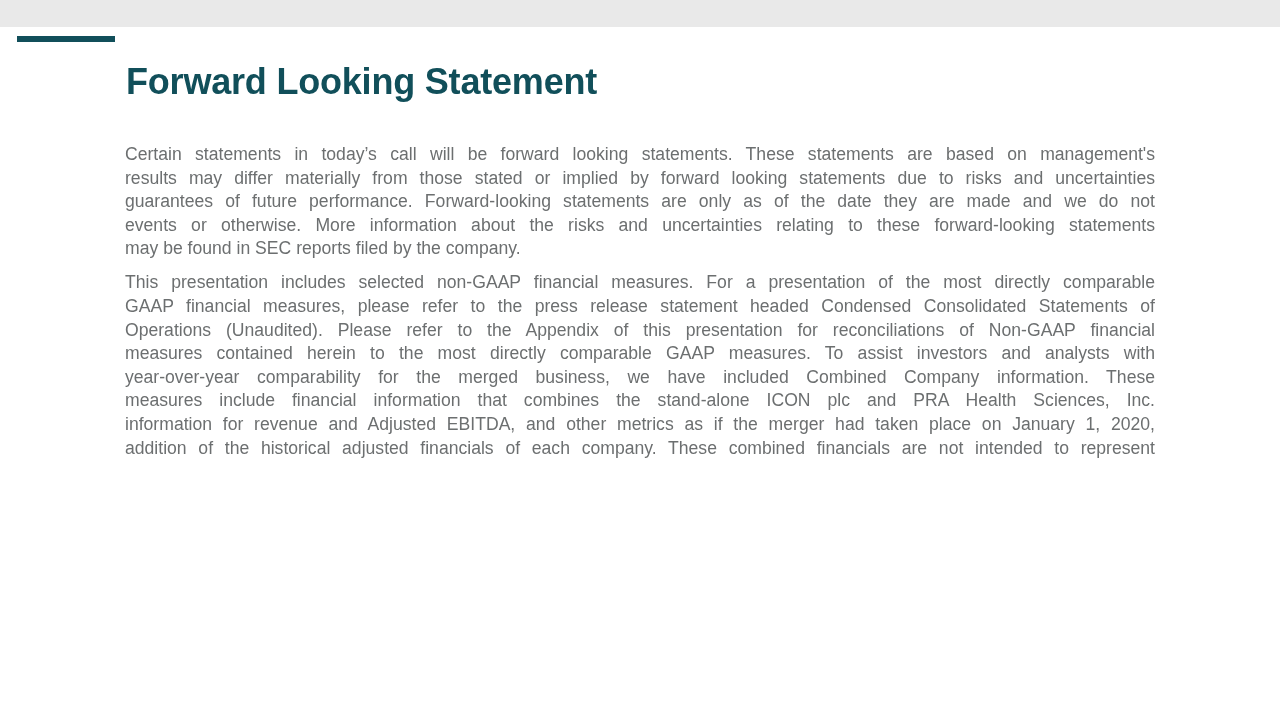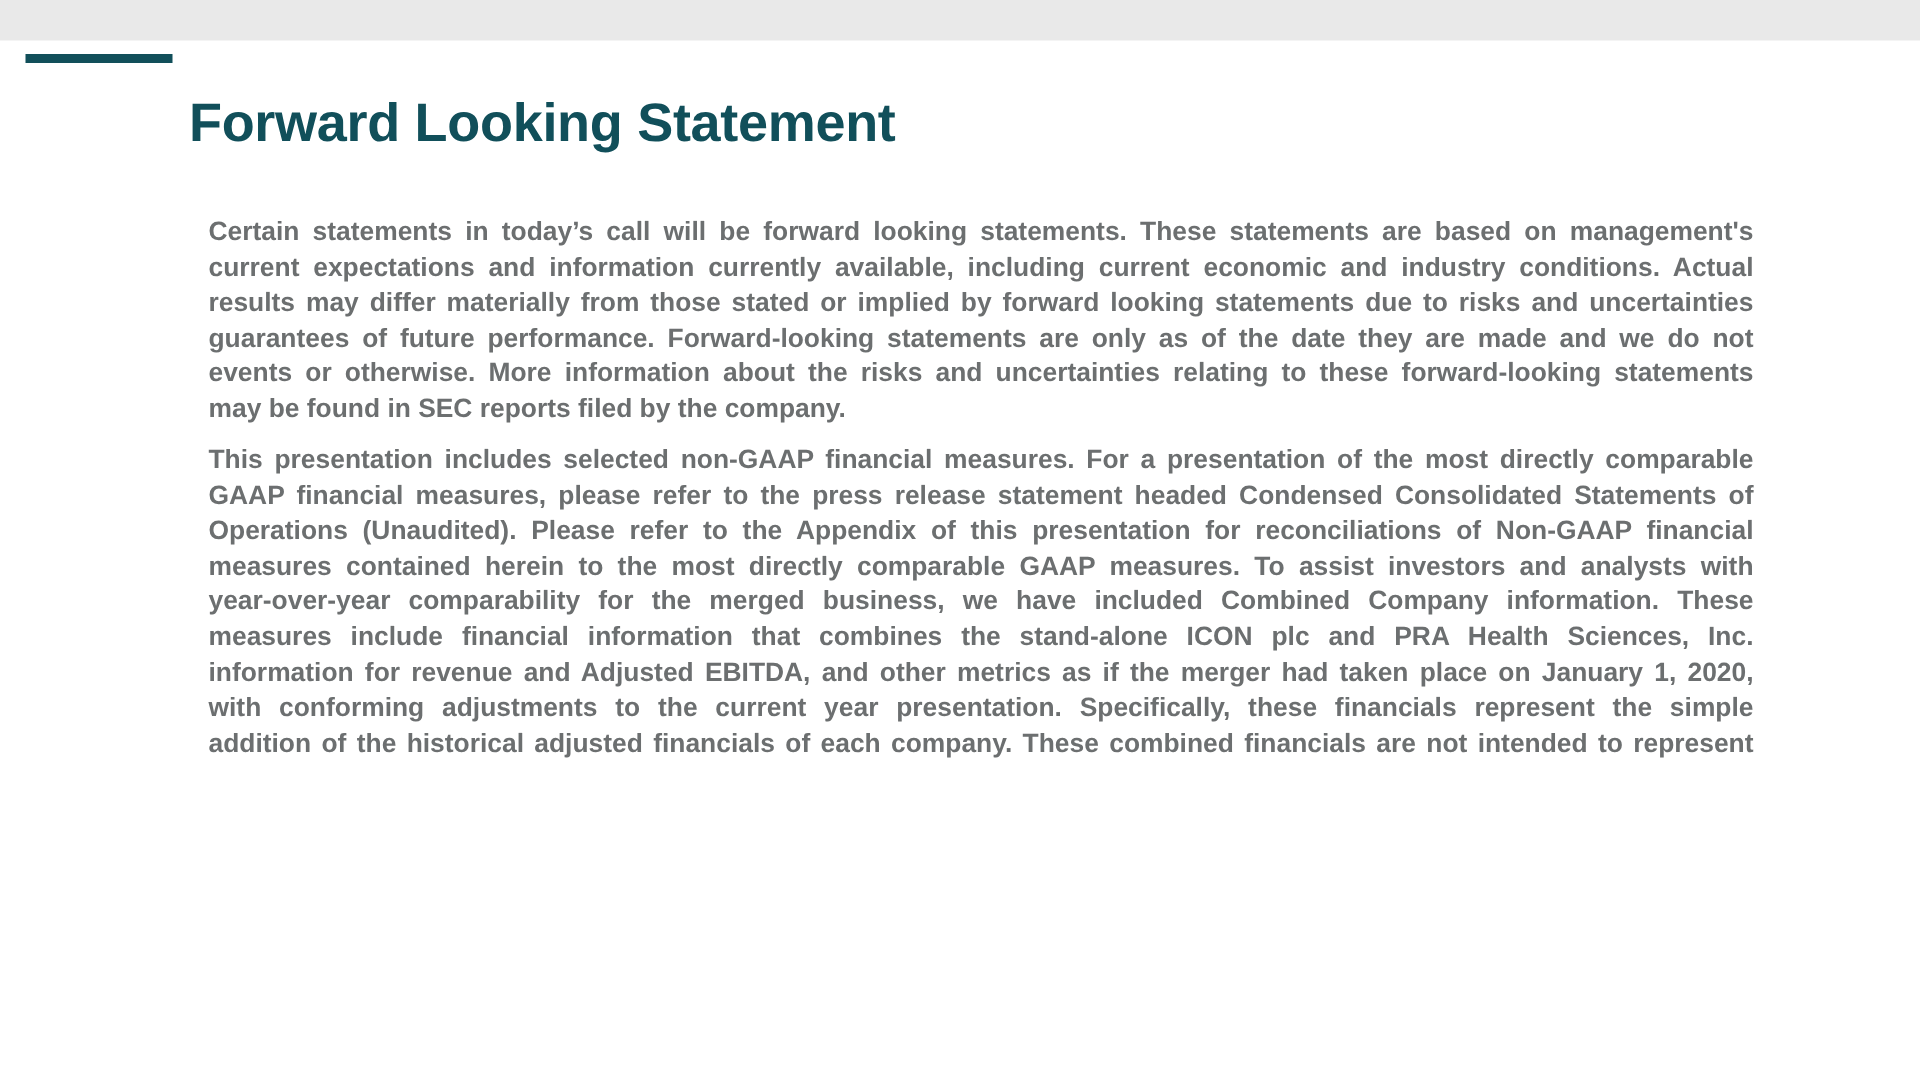--- a/index.html
+++ b/index.html
@@ -28,27 +28,26 @@
     top: 37px;
     font-size: 36px;
     line-height: 1;
     font-weight: bold;
     letter-spacing: -0.2px;
     color: var(--color-title, #114f5a);
     white-space: nowrap;
   }
   .body-text {
     position: absolute;
-    left: 139px;
+    left: 125px;
     top: 116px;
     width: 1030px;
     color: var(--color-body_text, #6c6f70);
     font-size: 17.6px;
     line-height: 23.6px;
-    font-weight: bold;
   }
   .para { width: 100%; }
   .para + .para { margin-top: 10.5px; }
   .line {
     width: 100%;
     text-align: justify;
     text-align-last: justify;
     white-space: normal;
   }
   .line.para-end {
@@ -62,36 +61,34 @@
 <div class="slide">
 
   <div class="accent-bar top"></div>
 
   <h1 class="slide-title">Forward Looking Statement</h1>
 
   <div class="body-text">
 
     <div class="para">
       <div class="line">Certain statements in today’s call will be forward looking statements.  These statements are based on management's</div>
-      <div class="line">current expectations and information currently available, including current economic and industry conditions.  Actual</div>
       <div class="line">results may differ materially from those stated or implied by forward looking statements due to risks and uncertainties</div>
       <div class="line">guarantees of future performance.  Forward-looking statements are only as of the date they are made and we do not</div>
       <div class="line">events or otherwise.  More information about the risks and uncertainties relating to these forward-looking statements</div>
       <div class="line para-end">may be found in SEC reports filed by the company.</div>
     </div>
 
     <div class="para">
       <div class="line">This presentation includes selected non-GAAP financial measures. For a presentation of the most directly comparable</div>
       <div class="line">GAAP financial measures, please refer to the press release statement headed Condensed Consolidated Statements of</div>
       <div class="line">Operations (Unaudited). Please refer to the Appendix of this presentation for reconciliations of Non-GAAP financial</div>
       <div class="line">measures contained herein to the most directly comparable GAAP measures. To assist investors and analysts with</div>
       <div class="line">year-over-year comparability for the merged business, we have included Combined Company information. These</div>
       <div class="line">measures include financial information that combines the stand-alone ICON plc and PRA Health Sciences, Inc.</div>
       <div class="line">information for revenue and Adjusted EBITDA, and other metrics as if the merger had taken place on January 1, 2020,</div>
-      <div class="line">with conforming adjustments to the current year presentation. Specifically, these financials represent the simple</div>
       <div class="line">addition of the historical adjusted financials of each company. These combined financials are not intended to represent</div>
     </div>
 
   </div>
 
   <div class="accent-bar bottom"></div>
 
 </div>
 
 </body></html>

